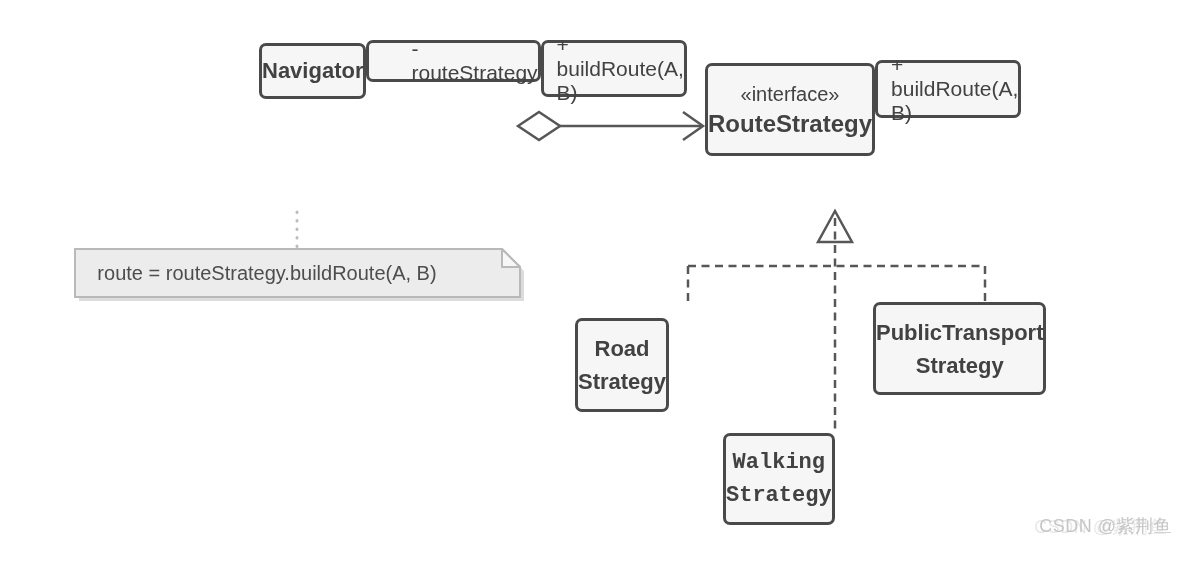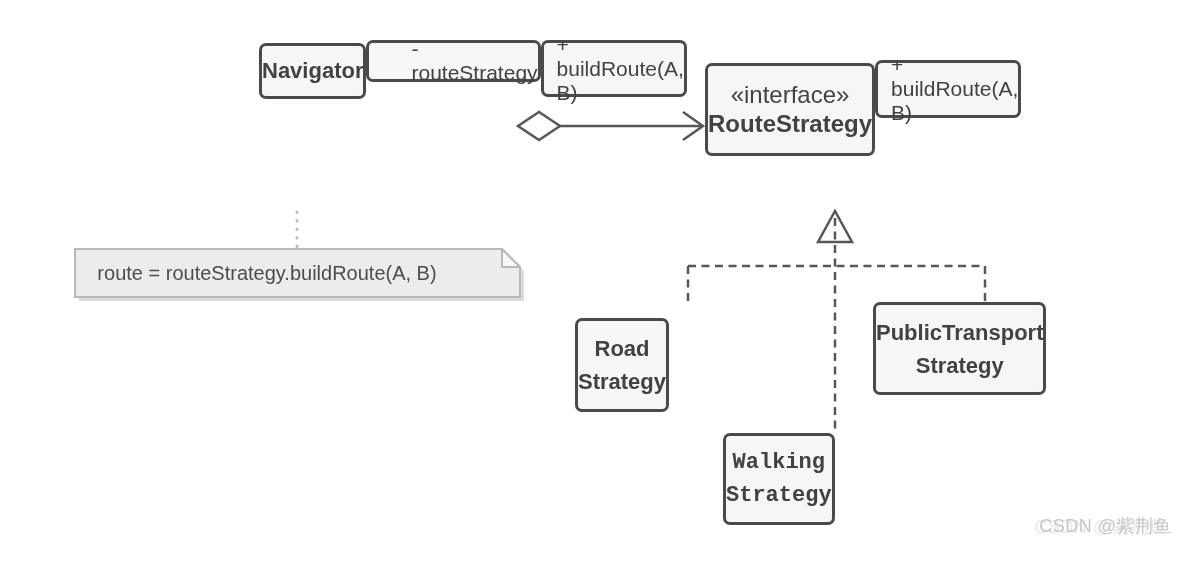--- a/index.html
+++ b/index.html
@@ -43,21 +43,21 @@
     justify-content: center;
     font-weight: bold;
     font-size: 22px;
     flex-direction: column;
     text-align: center;
   }
   .compartment.member {
     font-size: 21px;
     padding-left: 13px;
   }
-  .stereotype { font-weight: normal; font-size: 24px; line-height: 29px; }
+  .stereotype { font-weight: normal; font-size: 20px; line-height: 29px; }
   .iface-name { font-weight: bold; font-size: 24px; line-height: 30px; }
   .two-line   { line-height: 33px; font-size: 21px; }
 
   
   .note-label {
     position: absolute;
     left: 75px; top: 249px;
     width: 384px; height: 48px;
     line-height: 48px;
     text-align: center;

